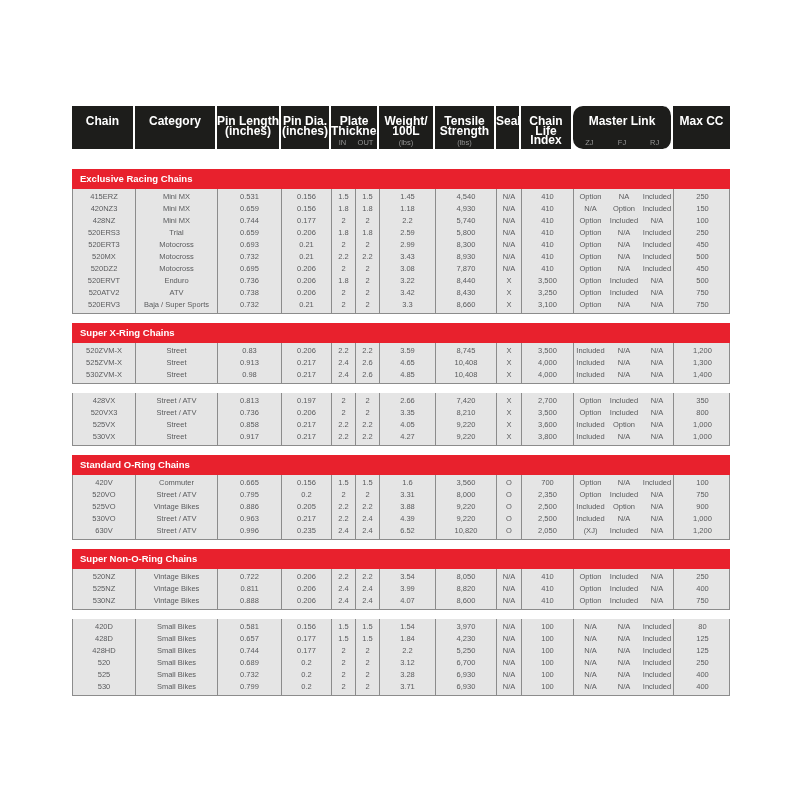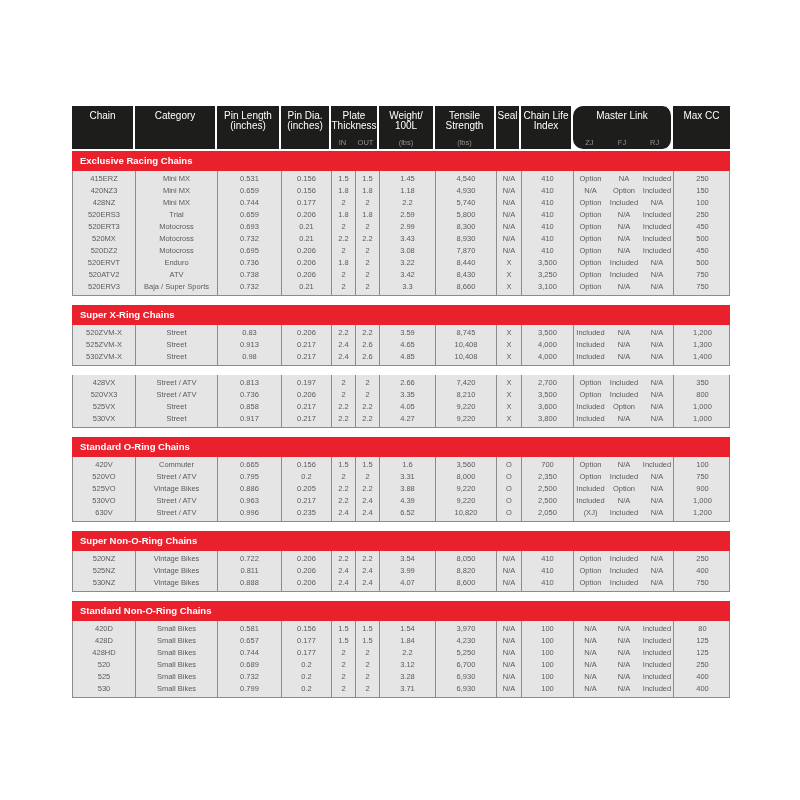--- a/index.html
+++ b/index.html
@@ -25,41 +25,41 @@
     border-right: 2px solid #ffffff;
     height: 43px;
     display: flex;
     flex-direction: column;
   }
   .hcell:last-child { border-right: none; }
   .sp2 { grid-column: span 2; }
   .sp3 { grid-column: span 3; border-radius: 10px; }
   .h-main {
     flex: 1;
-    padding-top: 5px;
+    padding-top: 11px;
     text-align: center;
     color: #ffffff;
-    font-weight: normal;
-    font-size: 10px;
+    font-weight: bold;
+    font-size: 12px;
     line-height: 9.5px;
     white-space: pre-line;
   }
   .h-sub {
     height: 13px;
     display: flex;
     align-items: flex-end;
     color: var(--subgray);
     font-size: 7.5px;
     line-height: 13px;
   }
   .h-sub .one { flex: 1; text-align: center; }
 
   
   #sections .section { margin-top: 9px; }
-  #sections .section:first-child { margin-top: 2px; }
+  #sections .section:first-child { margin-top: 20px; }
   .band {
     background: var(--red);
     height: 20px;
     line-height: 20px;
     color: #ffffff;
     font-weight: bold;
     font-size: 9.5px;
     padding-left: 8px;
   }
   .sec-rows {
@@ -569,21 +569,20 @@
             <div class="cell">N/A</div>
             <div class="cell">410</div>
             <div class="cell noBR">Option</div>
             <div class="cell noBR">Included</div>
             <div class="cell">N/A</div>
             <div class="cell noBR">750</div>
           </div>
         </div>
       </div>
       <div class="section">
-        <div class="band">Standard Non-O-Ring Chains</div>
         <div class="sec-rows">
           <div class="row grid">
             <div class="cell">420D</div>
             <div class="cell">Small Bikes</div>
             <div class="cell">0.581</div>
             <div class="cell">0.156</div>
             <div class="cell">1.5</div>
             <div class="cell">1.5</div>
             <div class="cell">1.54</div>
             <div class="cell">3,970</div>

